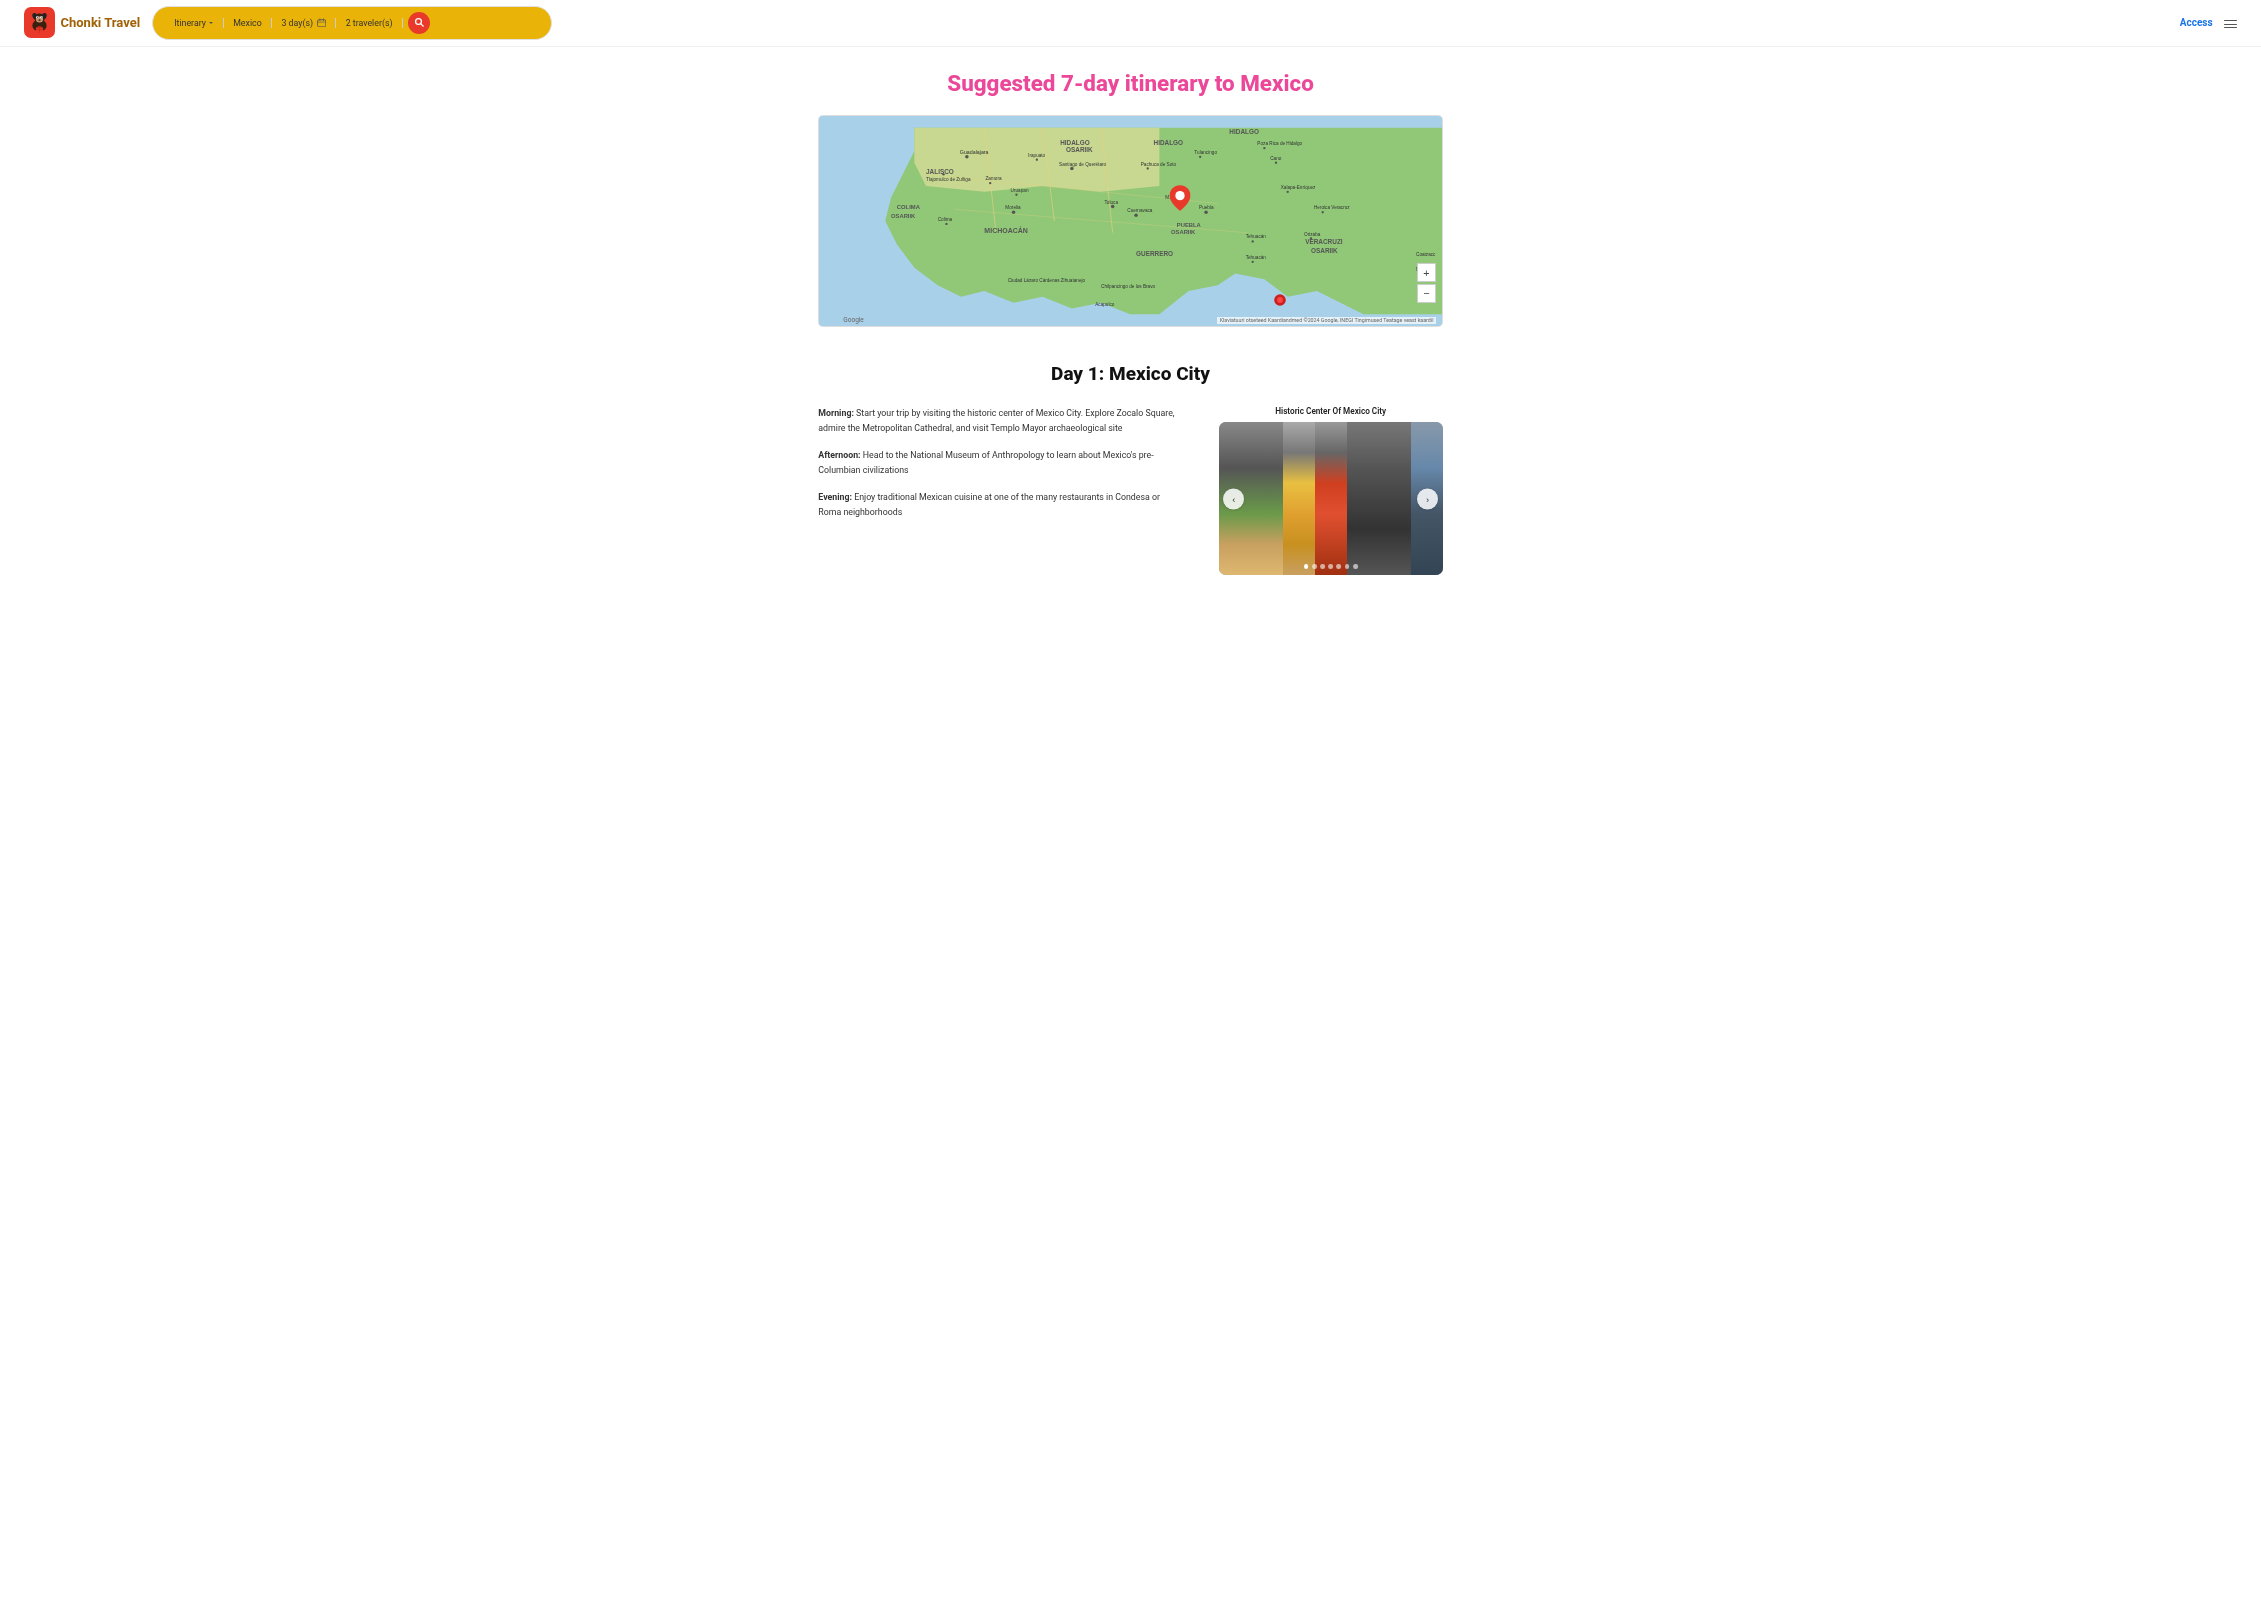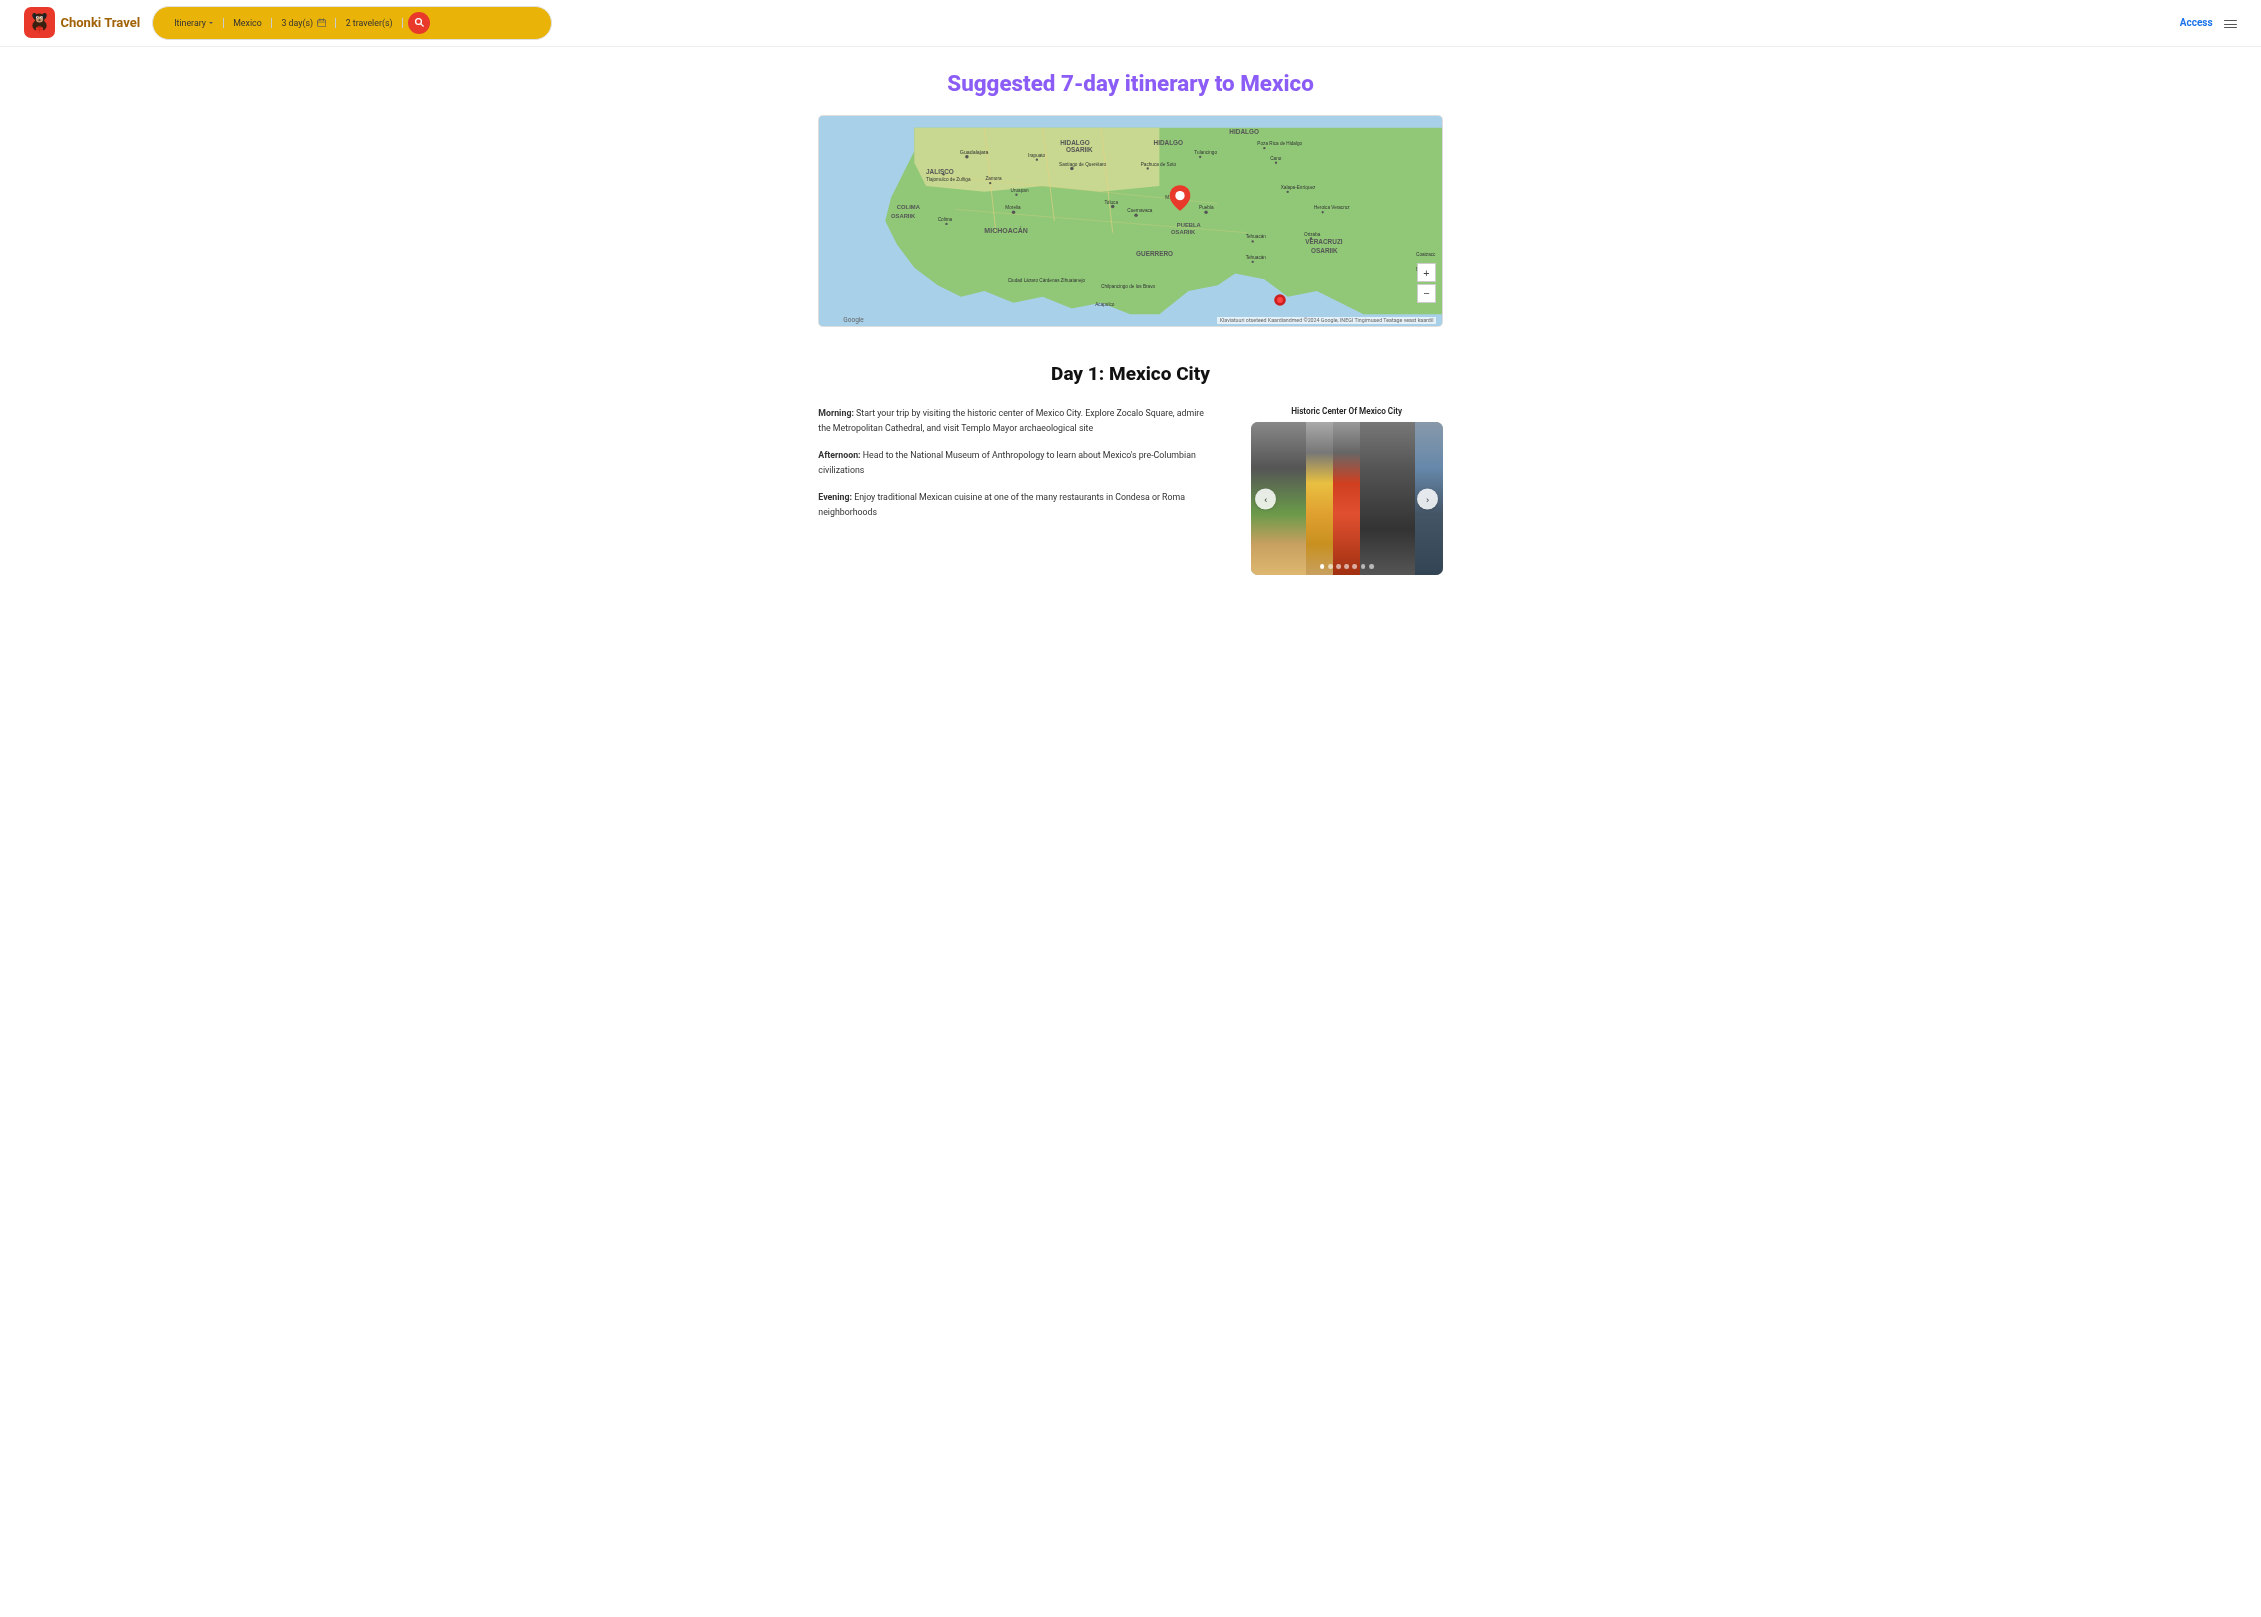--- a/index.html
+++ b/index.html
@@ -106,21 +106,21 @@
       max-width: 648px;
       margin: 0 auto;
       padding: 23.6px 11.8px;
     }
 
     .page-title {
       font-size: 22.4px;
       font-weight: 800;
       text-align: center;
       margin-bottom: 19px;
-      color: #8b5cf6;
+      color: #ec4899;
     }
 
     
     .map-container {
       width: 100%;
       border-radius: 4.7px;
       overflow: hidden;
       margin-bottom: 35px;
       position: relative;
       height: 212px;
@@ -207,21 +207,21 @@
       color: #333;
     }
     .day-text p {
       margin-bottom: 11.8px;
     }
     .day-text strong {
       font-weight: 700;
     }
 
     .day-image-section {
-      width: 192px;
+      width: 224px;
       flex-shrink: 0;
     }
     .image-caption {
       font-size: 8.2px;
       font-weight: 600;
       text-align: center;
       margin-bottom: 5.9px;
       color: #222;
     }
     .image-carousel {

